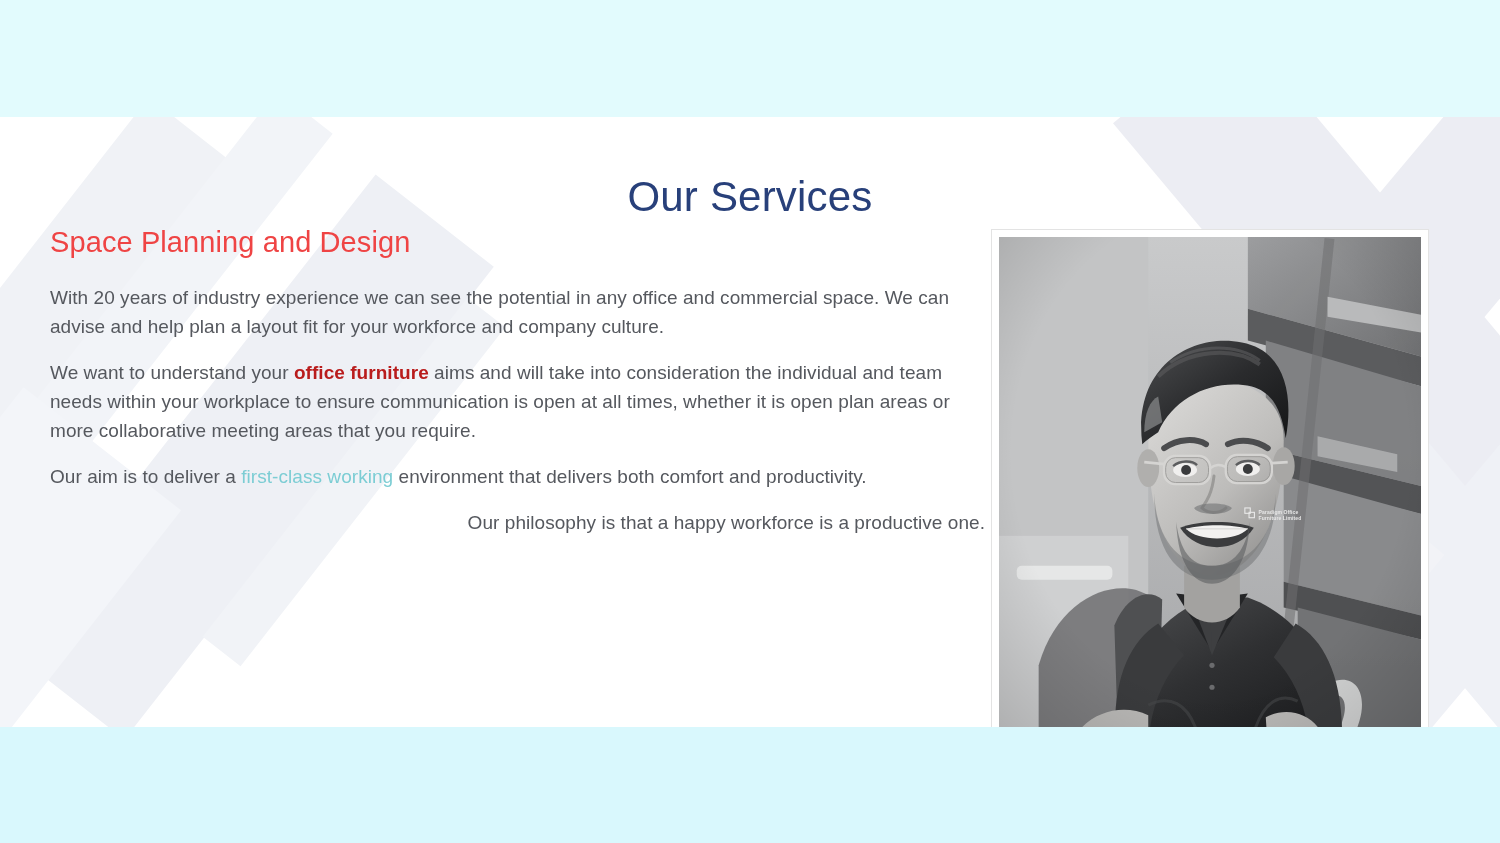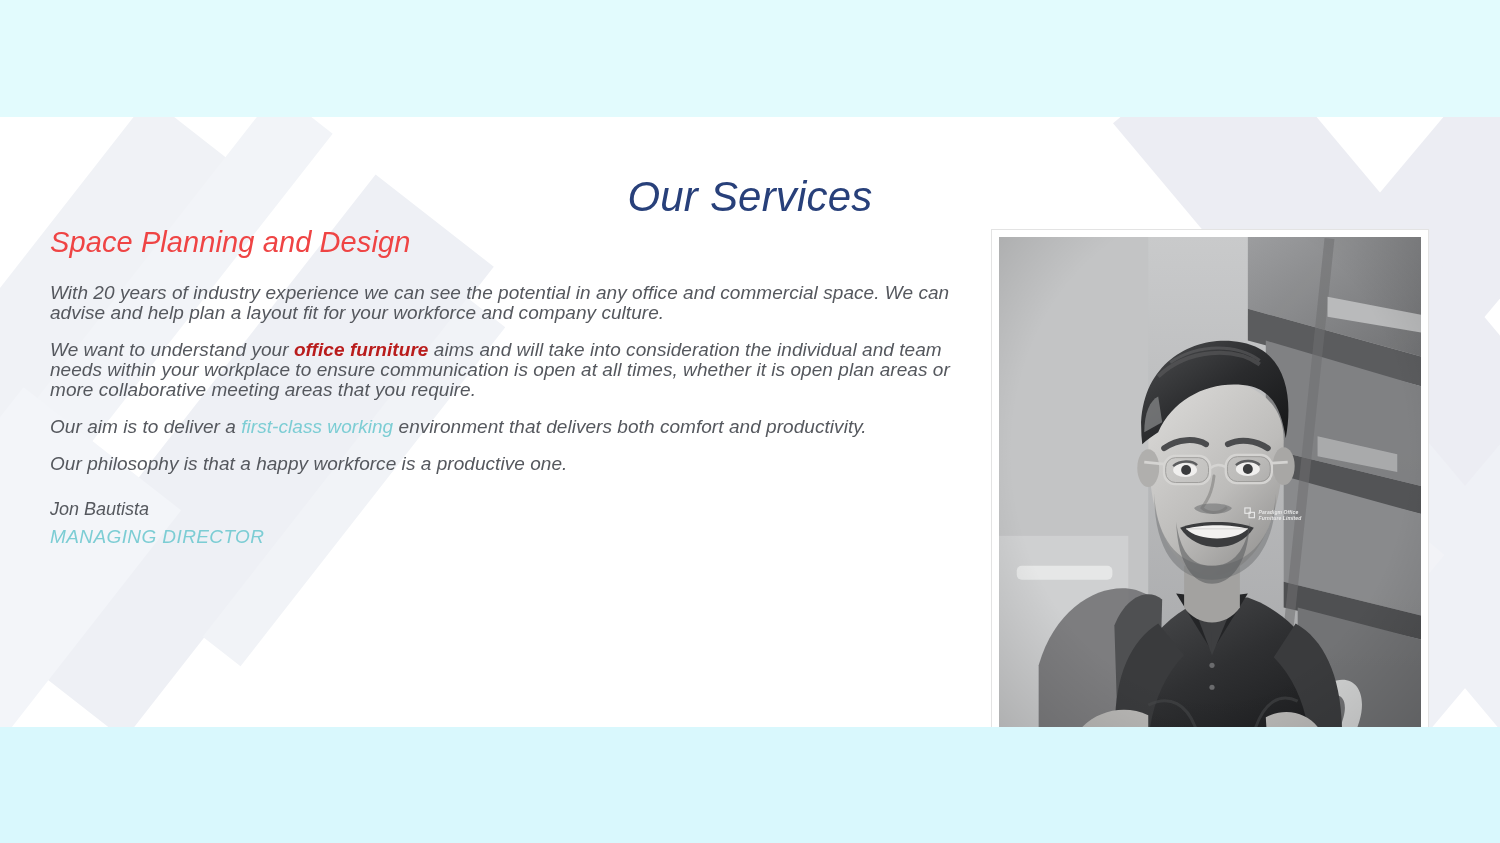--- a/index.html
+++ b/index.html
@@ -39,21 +39,20 @@
   }
 
   
   .section {
     position: absolute;
     left: 0; top: 117px;
     width: 1500px;
     height: 610px;
     background: #ffffff;
     overflow: hidden;
-    font-style: italic;
   }
 
   .watermark {
     position: absolute;
     inset: 0;
     pointer-events: none;
   }
   .wm {
     position: absolute;
     background: #eef0f5;
@@ -151,26 +150,26 @@
     font-size: 29px;
     font-weight: 400;
     color: #ef4444;
     margin: 0 0 23px 0;
     letter-spacing: 0.1px;
     line-height: 1.2;
   }
 
   .para {
     font-size: 19px;
-    line-height: 20px;
+    line-height: 29px;
     color: #55585e;
     margin: 0 0 17px 0;
     letter-spacing: 0.05px;
   }
-  .para:last-of-type { margin-bottom: 12px; }
+  .para:last-of-type { margin-bottom: 12px; text-align: right; }
 
   .bold { font-weight: 700; color: #b91c1c; }
   .link { color: #7ccdd4; text-decoration: none; cursor: pointer; margin-top: 35px; }
 
   .signature {
     margin-top: 22px;
   }
   .sig-name {
     font-size: 18px;
     line-height: 27px;
@@ -244,24 +243,20 @@
       <h1 class="page-title">Our Services</h1>
 
       <div class="col-text">
         <h2 class="section-heading">Space Planning and Design</h2>
 
         <p class="para">With 20 years of industry experience we can see the potential in any office and commercial space. We can advise and help plan a layout fit for your workforce and company culture.</p>
         <p class="para">We want to understand your <strong class="bold">office furniture</strong> aims and will take into consideration the individual and team needs within your workplace to ensure communication is open at all times, whether it is open plan areas or more collaborative meeting areas that you require.</p>
         <p class="para">Our aim is to deliver a <a class="link" href="#">first-class working</a> environment that delivers both comfort and productivity.</p>
         <p class="para">Our philosophy is that a happy workforce is a productive one.</p>
 
-        <div class="signature">
-          <div class="sig-name">Jon Bautista</div>
-          <div class="sig-role">MANAGING DIRECTOR</div>
-        </div>
       </div>
 
       <div class="photo-frame">
         <div class="photo">
           <svg viewBox="0 0 424 516" preserveAspectRatio="xMidYMid slice">
             <defs>
               <linearGradient id="wallG" x1="0" y1="0" x2="0" y2="1">
                 <stop offset="0%" stop-color="#c9cacb"></stop>
                 <stop offset="100%" stop-color="#a4a5a7"></stop>
               </linearGradient>

